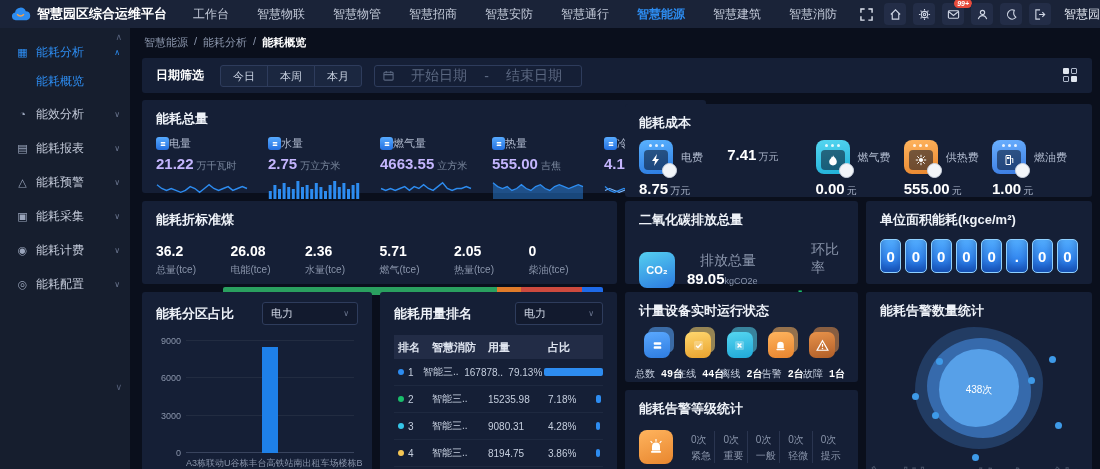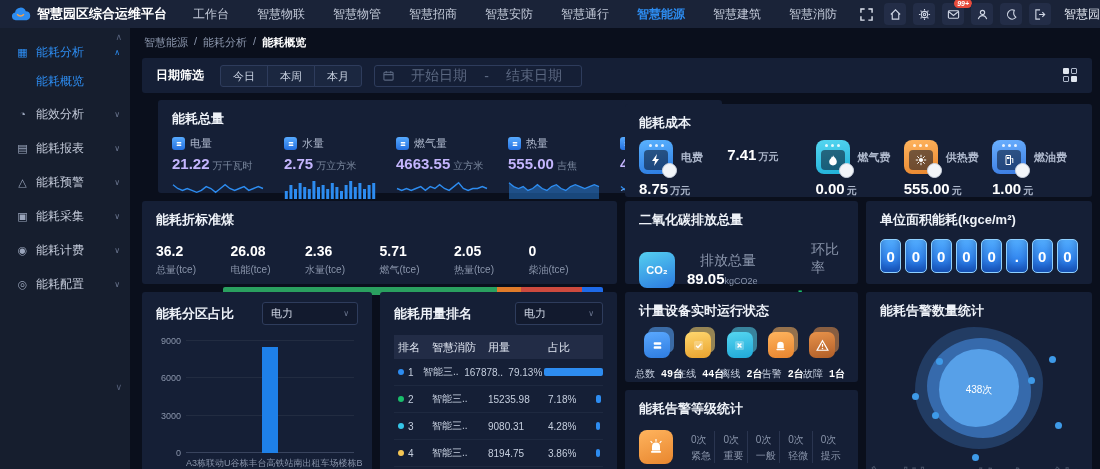--- a/index.html
+++ b/index.html
@@ -48,30 +48,30 @@
              display:flex;align-items:center;gap:6px;padding:0 8px;box-sizing:border-box;cursor:pointer;}
   .daterange span{font-size:14px;color:#5a6780;}
   .daterange .ph{flex:1;text-align:center;}
   .layout-icon{margin-left:auto;width:15px;height:15px;display:grid;grid-template-columns:6px 6px;grid-template-rows:6px 6px;gap:2px;cursor:pointer;}
   .layout-icon i{display:block;border-radius:1px;}
   .layout-icon i.f{background:#dfe5ee;}
   .layout-icon i.o{border:1px solid #aeb8ca;box-sizing:border-box;}
   
   .metrics{display:flex;justify-content:space-between;margin-top:8px;}
   .metric{width:88px;}
-  .metric .mrow{display:flex;align-items:center;gap:5px;}
+  .metric .mrow{display:flex;align-items:center;}
   .micon{width:13px;height:13px;border-radius:3px;background:linear-gradient(180deg,#57aaff,#2470e0);
          display:flex;align-items:center;justify-content:center;color:#fff;font-size:8px;}
   .mlabel{font-size:11px;color:#aeb8cc;}
   .mval{margin-top:4px;}
   .mval b{font-size:15px;color:#c4b5fd;}
   .mval span{font-size:10px;color:#7c8aa0;margin-left:3px;}
   .spark{margin-top:3px;display:block;}
   
-  .costs{display:flex;justify-content:space-between;margin-top:8px;font-weight:bold;}
+  .costs{display:flex;justify-content:space-between;margin-top:8px;}
   .cost{width:86px;}
   .cost .crow{display:flex;align-items:center;gap:8px;}
   .cicon{width:34px;height:34px;border-radius:8px;position:relative;display:flex;flex-direction:column;align-items:center;flex:none;}
   .cicon .dots{display:flex;gap:3px;margin-top:4px;}
   .cicon .dots i{width:3px;height:3px;border-radius:50%;background:rgba(255,255,255,.85);}
   .cicon .gly{flex:1;display:flex;align-items:center;justify-content:center;width:24px;margin:3px 0 4px;
               background:rgba(10,20,40,.55);border-radius:4px;}
   .cicon .sub{position:absolute;right:-4px;bottom:-4px;width:13px;height:13px;border-radius:50%;
               background:#f2f5f9;border:1px solid #cfd6e2;}
   .clabel{font-size:11px;color:#aeb8cc;}
@@ -109,21 +109,21 @@
   .gline{position:absolute;left:0;right:0;height:1px;background:rgba(255,255,255,.06);}
   .gline.axis{background:#39445e;}
   .ylab{position:absolute;right:100%;margin-right:5px;transform:translateY(-50%);font-size:9px;color:#8a95ab;}
   .bars-row{position:absolute;inset:0;display:flex;}
   .bslot{flex:1;display:flex;align-items:flex-end;justify-content:center;}
   .zbar{width:16px;background:#1e80e8;}
   .xlabels{display:flex;margin:4px 4px 0 30px;}
   .xlabels span{flex:1;text-align:center;font-size:9px;color:#8a95ab;white-space:nowrap;}
   
   .rtable{margin-top:10px;font-size:10px;}
-  .rhead{display:flex;background:#222c46;height:24px;align-items:center;font-weight:normal;color:#dfe5f0;font-size:11px;}
+  .rhead{display:flex;background:#222c46;height:24px;align-items:center;font-weight:bold;color:#dfe5f0;font-size:11px;}
   .rrow{display:flex;height:26px;align-items:center;border-bottom:1px solid #1e2940;color:#c5cede;}
   .c-rank{width:38px;display:flex;align-items:center;gap:4px;padding-left:4px;box-sizing:border-box;}
   .c-name{width:56px;}
   .c-usage{width:60px;}
   .c-pct{width:48px;}
   .c-bar{flex:1;}
   .dot{width:6px;height:6px;border-radius:50%;}
   .pbar{height:8px;border-radius:2px;background:#2d8cf0;}
   
   .dev-items{display:flex;justify-content:space-between;margin-top:10px;}
@@ -294,21 +294,21 @@
       <span class="ph">结束日期</span>
     </div>
     <span class="layout-icon">
         <i class="f"></i>
         <i class="o"></i>
         <i class="o"></i>
         <i class="f"></i>
       </span>
   </div>
 
-  <div class="panel" style="left:28px;top:72px;width:564px;height:93px;">
+  <div class="panel" style="left:12px;top:72px;width:564px;height:93px;">
     <div class="ptitle">能耗总量</div>
     <div class="metrics" id="energy-metrics">
         <div class="metric">
           <div class="mrow">
             <span class="micon">
               <svg width="8" height="8" viewBox="0 0 12 12">
                 <rect x="2.5" y="3" width="7" height="2.2" rx=".8" fill="#fff"></rect>
                 <rect x="2.5" y="6.8" width="7" height="2.2" rx=".8" fill="#fff"></rect>
               </svg>
             </span>

